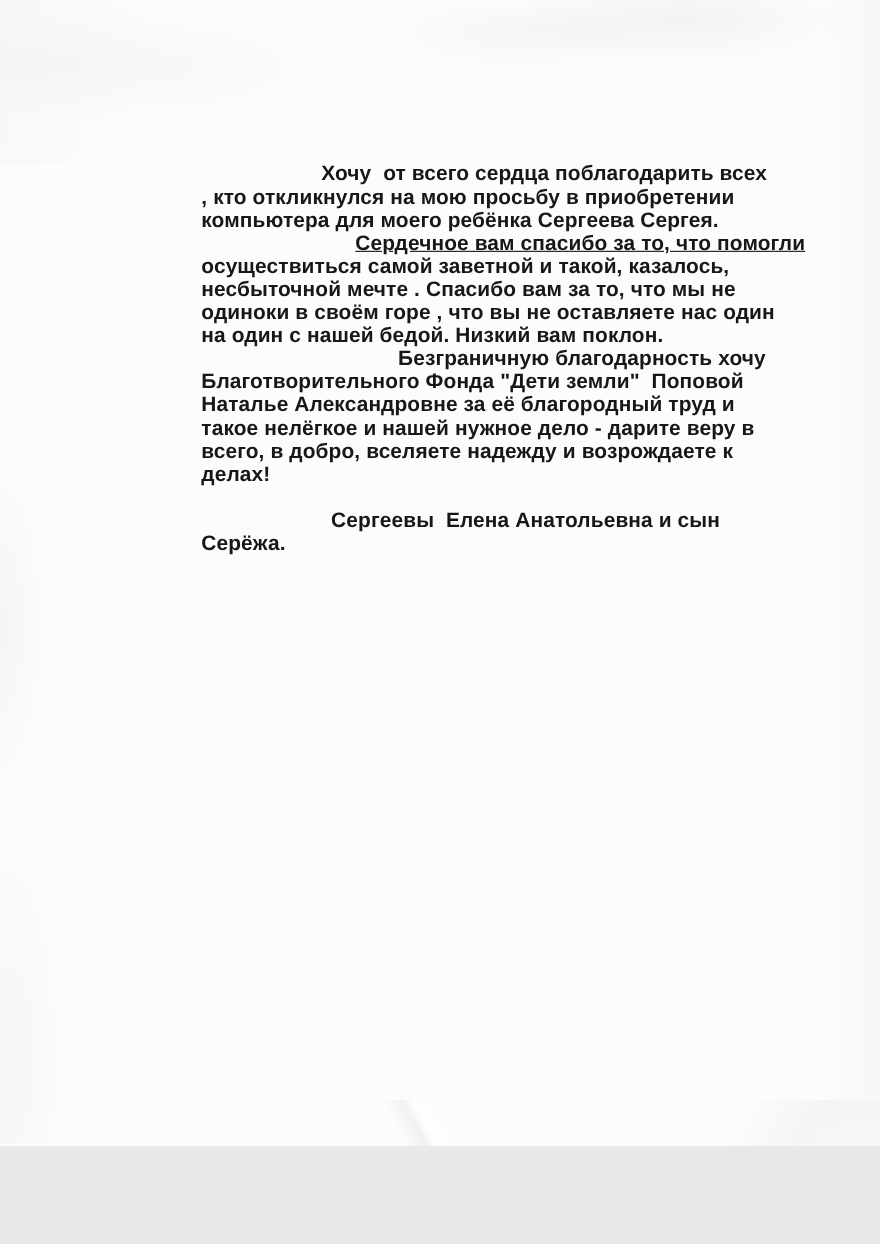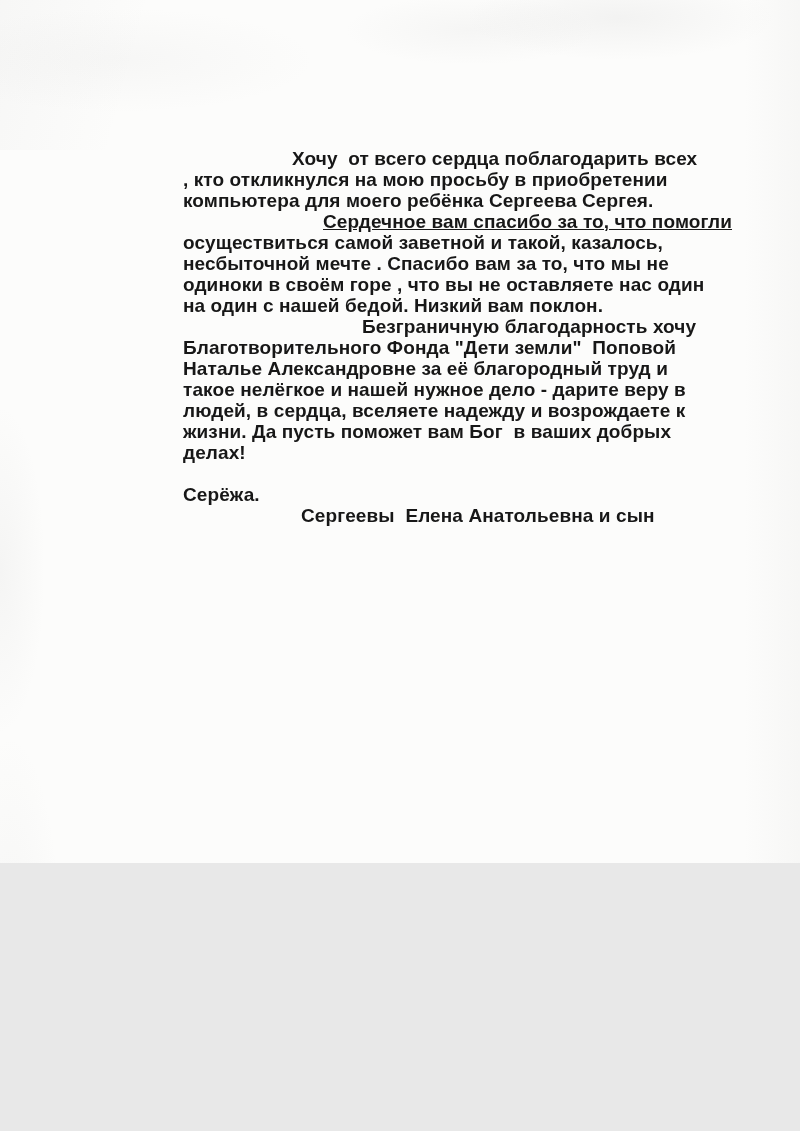--- a/index.html
+++ b/index.html
@@ -3,21 +3,21 @@
 <meta charset="utf-8">
 <style>
   html, body {
     margin: 0;
     padding: 0;
     background: #e8e8e8;
   }
   .page {
     position: relative;
     width: 800px;
-    height: 863px;
+    height: 1042px;
     margin: 0 auto;
     background-color: #fcfcfb;
     overflow: hidden;
     font-family: "Liberation Sans", "DejaVu Sans", sans-serif;
   }
   
   .shade-top {
     position: absolute; left: 0; top: 0; width: 800px; height: 150px;
     background:
       radial-gradient(ellipse 220px 60px at 620px 18px, rgba(160,160,160,0.10), transparent 70%),
@@ -81,20 +81,19 @@
     <div class="line">компьютера для моего ребёнка Сергеева Сергея.</div>
     <div class="line ind-b">Сердечное вам спасибо за то, что помогли</div>
     <div class="line">осуществиться самой заветной и такой, казалось,</div>
     <div class="line">несбыточной мечте . Спасибо вам за то, что мы не</div>
     <div class="line">одиноки в своём горе , что вы не оставляете нас один</div>
     <div class="line">на один с нашей бедой. Низкий вам поклон.</div>
     <div class="line ind-c">Безграничную благодарность хочу</div>
     <div class="line">Благотворительного Фонда "Дети земли"  Поповой</div>
     <div class="line">Наталье Александровне за её благородный труд и</div>
     <div class="line">такое нелёгкое и нашей нужное дело - дарите веру в</div>
-    <div class="line">людей, в сердца, вселяете надежду и возрождаете к</div>
-    <div class="line">жизни. Да пусть поможет вам Бог  в ваших добрых</div>
+    <div class="line">всего, в добро, вселяете надежду и возрождаете к</div>
     <div class="line">делах!</div>
     <div class="line"></div>
+    <div class="line ind-d">Сергеевы  Елена Анатольевна и сын</div>
     <div class="line">Серёжа.</div>
-    <div class="line ind-d">Сергеевы  Елена Анатольевна и сын</div>
   </div>
 </div>
 
 </body></html>

